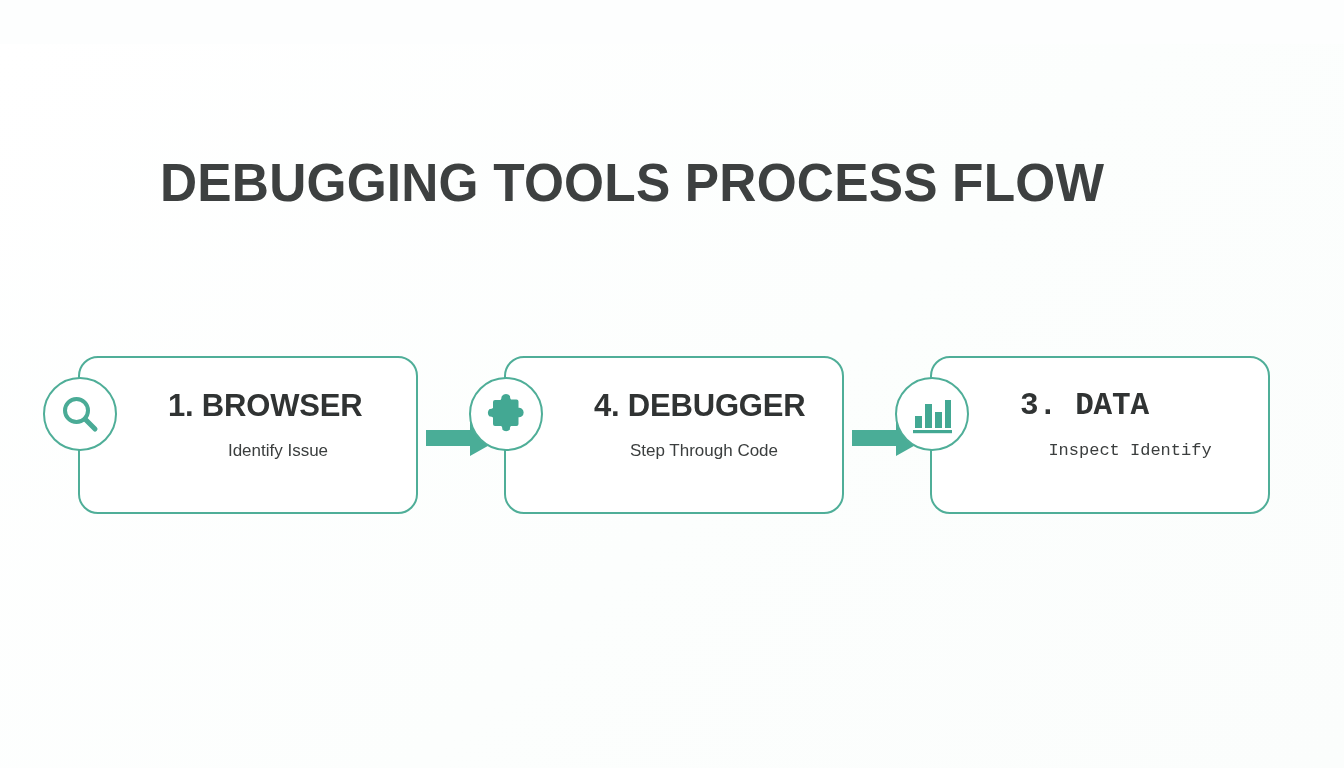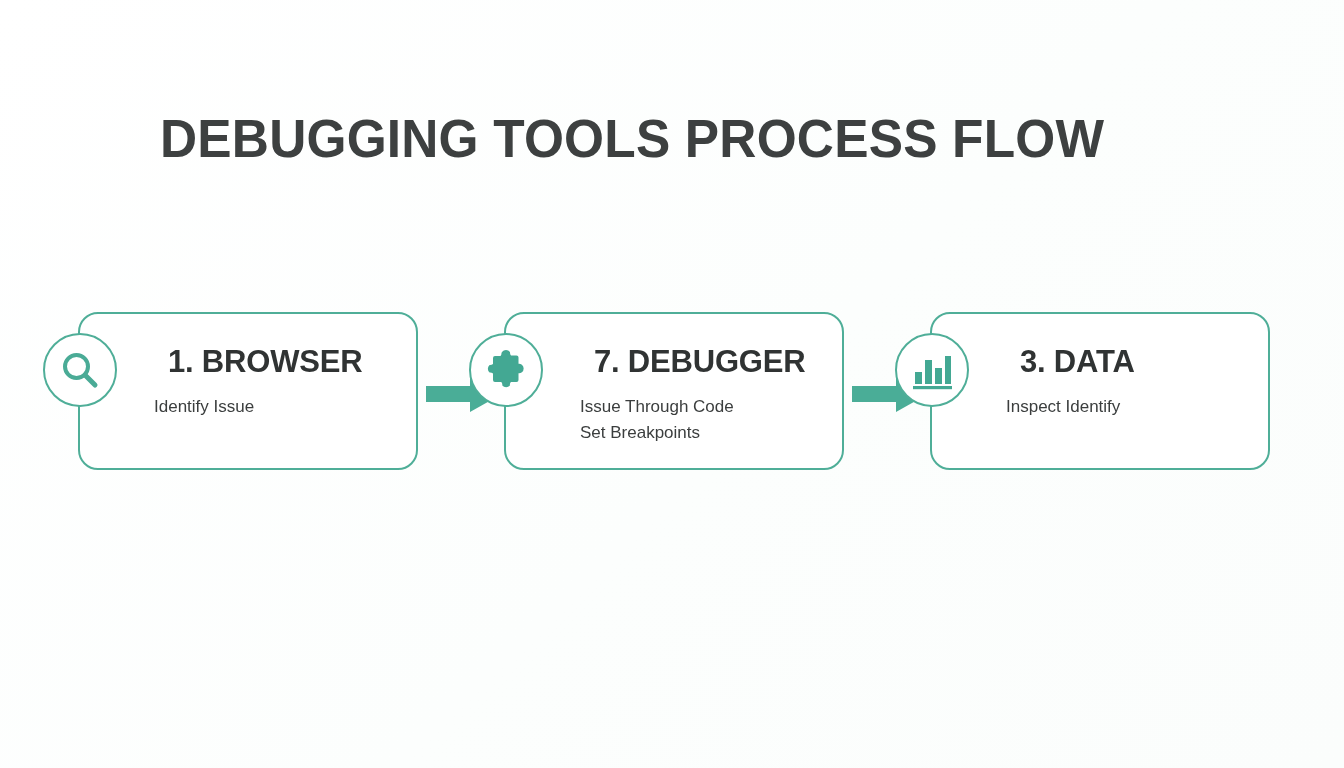--- a/index.html
+++ b/index.html
@@ -13,20 +13,21 @@
     font-family: "Liberation Sans", sans-serif;
     overflow: hidden;
     position: relative;
   }
 
   
   .slide {
     position: absolute;
     inset: 0;
     background: linear-gradient(135deg, #ffffff 0%, #fcfefd 55%, #fbfdfc 100%);
+    margin-top: 44px;
   }
 
   
   .slide-title {
     position: absolute;
     left: 160px;
     top: 108px;
     font-size: 53px;
     line-height: 62px;
     font-weight: bold;
@@ -51,21 +52,21 @@
     top: 0;
     width: 340px;
     height: 158px;
     box-sizing: border-box;
     border: 2px solid #4fae98;
     border-radius: 20px;
     background: #ffffff;
   }
   .card-1 { left: 78px; }
   .card-2 { left: 504px; }
-  .card-3 { left: 930px; }
+  .card-3 { left: 930px; font-family: Liberation Mono, monospace; }
 
   
   .icon-circle {
     position: absolute;
     left: -37px;
     top: 19px;
     width: 74px;
     height: 74px;
     box-sizing: border-box;
     border: 2px solid #4fae98;
@@ -87,20 +88,21 @@
     color: #303333;
     white-space: nowrap;
     letter-spacing: -0.2px;
   }
 
   .card-body {
     position: absolute;
     left: 74px;
     right: 14px;
     top: 80px;
+    text-align: center;
     font-size: 17px;
     line-height: 26px;
     color: #3b3e3e;
   }
   .card-body .line { display: block; white-space: nowrap; }
 
   
   .arrow {
     position: absolute;
     top: 62px;
@@ -142,24 +144,23 @@
     <div class="card card-2">
       <div class="icon-circle">
         <svg width="48" height="48" viewBox="0 0 48 48" aria-hidden="true">
           <path fill="#43a893" d="M20 6 a5 5 0 0 1 8 0 v0.5 a4.5 4.5 0 0 0 1 3 h5.5 a2 2 0 0 1 2 2 v6.2
                    a4.6 4.6 0 0 1 3.4 1 a5 5 0 0 1 0 7.6 a4.6 4.6 0 0 1 -3.4 1 V34 a2 2 0 0 1 -2 2
                    h-5.6 a4.6 4.6 0 0 0 -1 3.4 a5 5 0 0 1 -7.6 0 a4.6 4.6 0 0 0 -1 -3.4
                    H13 a2 2 0 0 1 -2 -2 v-6.4 a4.6 4.6 0 0 0 -3.4 -1 a5 5 0 0 1 0 -7.6
                    a4.6 4.6 0 0 0 3.4 -1 V12 a2 2 0 0 1 2 -2 h5.5 a4.5 4.5 0 0 0 1 -3 Z"></path>
         </svg>
       </div>
-      <div class="card-title">7. DEBUGGER</div>
+      <div class="card-title">4. DEBUGGER</div>
       <div class="card-body">
-        <span class="line">Issue Through Code</span>
-        <span class="line">Set Breakpoints</span>
+        <span class="line">Step Through Code</span>
       </div>
     </div>
 
     <div class="arrow arrow-2">
       <svg width="76" height="40" viewBox="0 0 76 40" aria-hidden="true">
         <path d="M0 12 H44 V2 L76 20 L44 38 V28 H0 Z" fill="#4aad97"></path>
       </svg>
     </div>
 
     <div class="card card-3">

